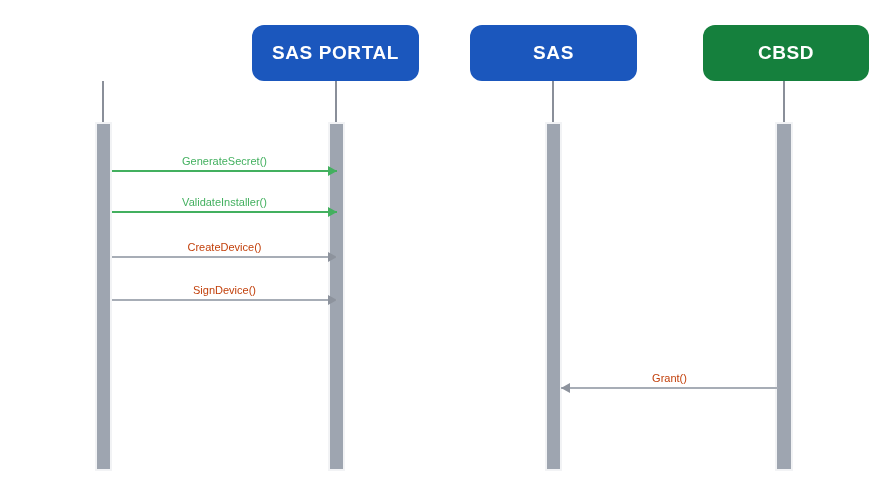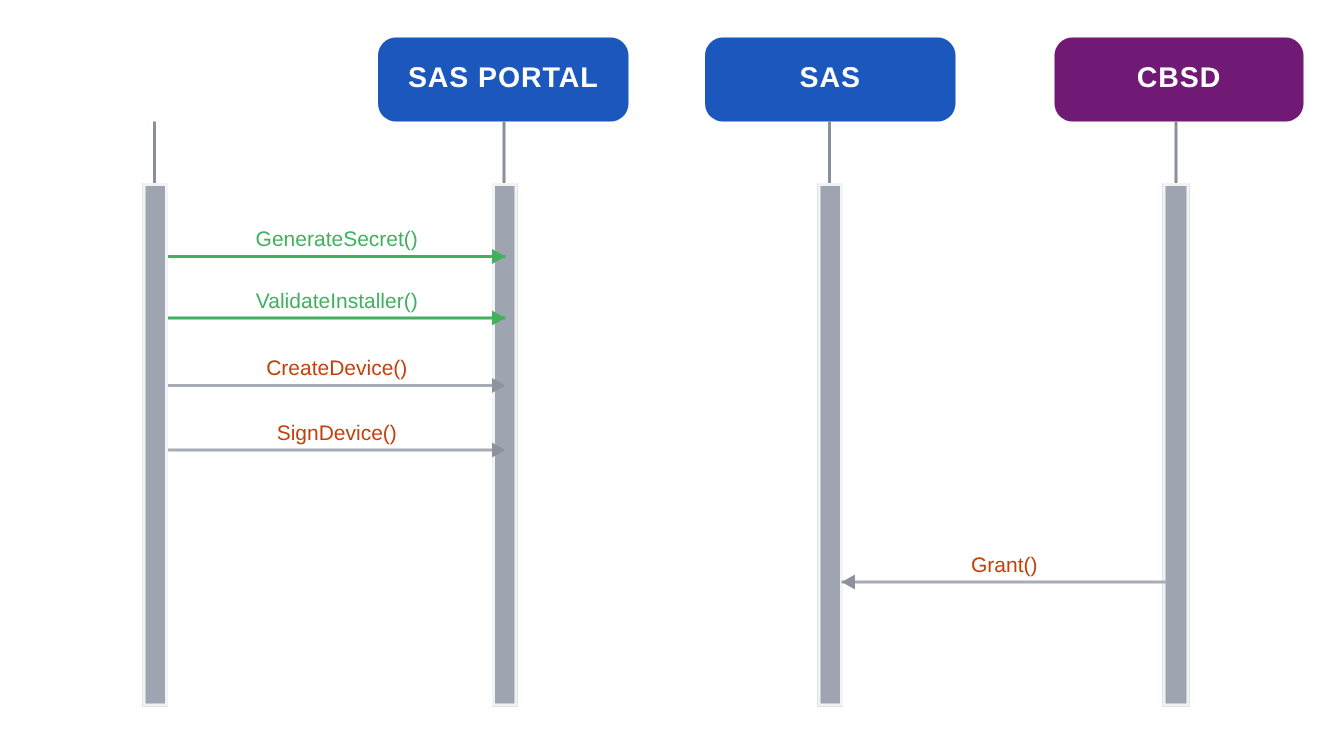--- a/index.html
+++ b/index.html
@@ -60,21 +60,21 @@
     right: 0;
     bottom: 0;
     height: 1.6px;
   }
   .message-label {
     position: absolute;
     left: 0;
     right: 0;
     bottom: 5px;
     text-align: center;
-    font-size: 14px;
+    font-size: 11px;
     white-space: nowrap;
     user-select: none;
   }
   .arrow-head {
     position: absolute;
     bottom: -4.2px;
     width: 0;
     height: 0;
     border-top: 5px solid transparent;
     border-bottom: 5px solid transparent;
@@ -113,21 +113,21 @@
   </div>
   <div class="lifeline-stem" id="stem-sas-portal" style="left: 335px; top: 81px; height: 41px; background: rgb(138, 143, 153);"></div>
   <div class="activation-bar" id="act-sas-portal" style="left: 328px; top: 122px; width: 17px; height: 349px; background: rgb(158, 165, 176);"></div>
 
   <div class="participant-box" id="box-sas" style="left: 470px; top: 25px; width: 167px; height: 56px; background: rgb(27, 87, 189);">
     <span>SAS</span>
   </div>
   <div class="lifeline-stem" id="stem-sas" style="left: 552px; top: 81px; height: 41px; background: rgb(138, 143, 153);"></div>
   <div class="activation-bar" id="act-sas" style="left: 545px; top: 122px; width: 17px; height: 349px; background: rgb(158, 165, 176);"></div>
 
-  <div class="participant-box" id="box-cbsd" style="left: 703px; top: 25px; width: 166px; height: 56px; background: #701a75;">
+  <div class="participant-box" id="box-cbsd" style="left: 703px; top: 25px; width: 166px; height: 56px; background: #15803d;">
     <span>CBSD</span>
   </div>
   <div class="lifeline-stem" id="stem-cbsd" style="left: 783px; top: 81px; height: 41px; background: rgb(138, 143, 153);"></div>
   <div class="activation-bar" id="act-cbsd" style="left: 775px; top: 122px; width: 18px; height: 349px; background: rgb(158, 165, 176);"></div>
 
   <div class="message msg-green" id="msg-generate-secret" style="left: 112px; width: 225px; top: 138px;">
     <div class="message-label">GenerateSecret()</div>
     <div class="message-line"></div>
     <div class="arrow-head right"></div>
   </div>

